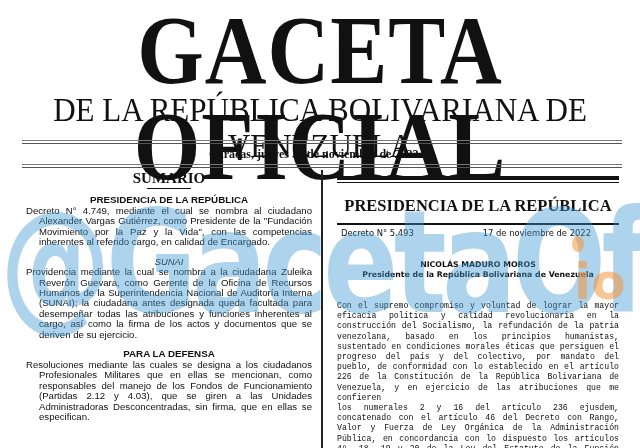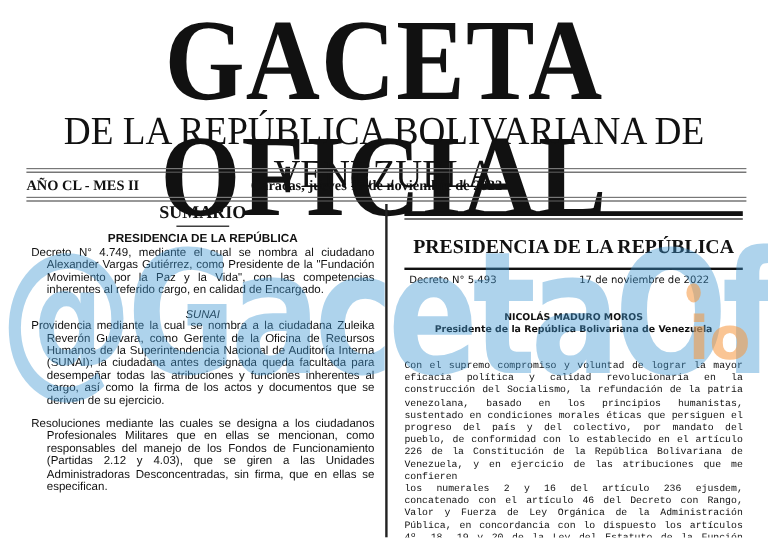--- a/index.html
+++ b/index.html
@@ -77,38 +77,38 @@
 </head>
 <body>
 
 <div>
   <div class="masthead-title">GACETA OFICIAL</div>
   <div class="masthead-sub">DE LA REPÚBLICA BOLIVARIANA DE VENEZUELA</div>
 </div>
 
 <div class="rule-double" style="top:140px"></div>
 <div class="infobar">
-  <span class="info-left">AÑO CL  - MES II</span>
   <span class="info-center">Caracas, jueves 17 de noviembre de 2022</span>
 </div>
 <div class="rule-double" style="top:164px"></div>
 
 <div class="left-col">
   <div class="sumario">SUMARIO</div>
   <div class="sumario-underline"></div>
 
   <div class="section">
     <div class="sec-head">PRESIDENCIA DE LA REPÚBLICA</div>
     <div class="sec-body">Decreto N° 4.749, mediante el cual se nombra al ciudadano Alexander Vargas Gutiérrez, como Presidente de la "Fundación Movimiento por la Paz y la Vida", con las competencias inherentes al referido cargo, en calidad de Encargado.</div>
   </div>
   <div class="section">
     <div class="sec-sub">SUNAI</div>
     <div class="sec-body">Providencia mediante la cual se nombra a la ciudadana Zuleika Reverón Guevara, como Gerente de la Oficina de Recursos Humanos de la Superintendencia Nacional de Auditoría Interna (SUNAI); la ciudadana antes designada queda facultada para desempeñar todas las atribuciones y funciones inherentes al cargo, así como la firma de los actos y documentos que se deriven de su ejercicio.</div>
   </div>
   <div class="section">
+    <div class="sec-head">PARA LA DEFENSA</div>
     <div class="sec-body">Resoluciones mediante las cuales se designa a los ciudadanos Profesionales Militares que en ellas se mencionan, como responsables del manejo de los Fondos de Funcionamiento (Partidas 2.12 y 4.03), que se giren a las Unidades Administradoras Desconcentradas, sin firma, que en ellas se especifican.</div>
   </div>
 
 </div>
 
 <div class="col-divider"></div>
 
 <div class="right-col">
   <div class="thick-rule"></div>
   <div class="thin-rule2"></div>

